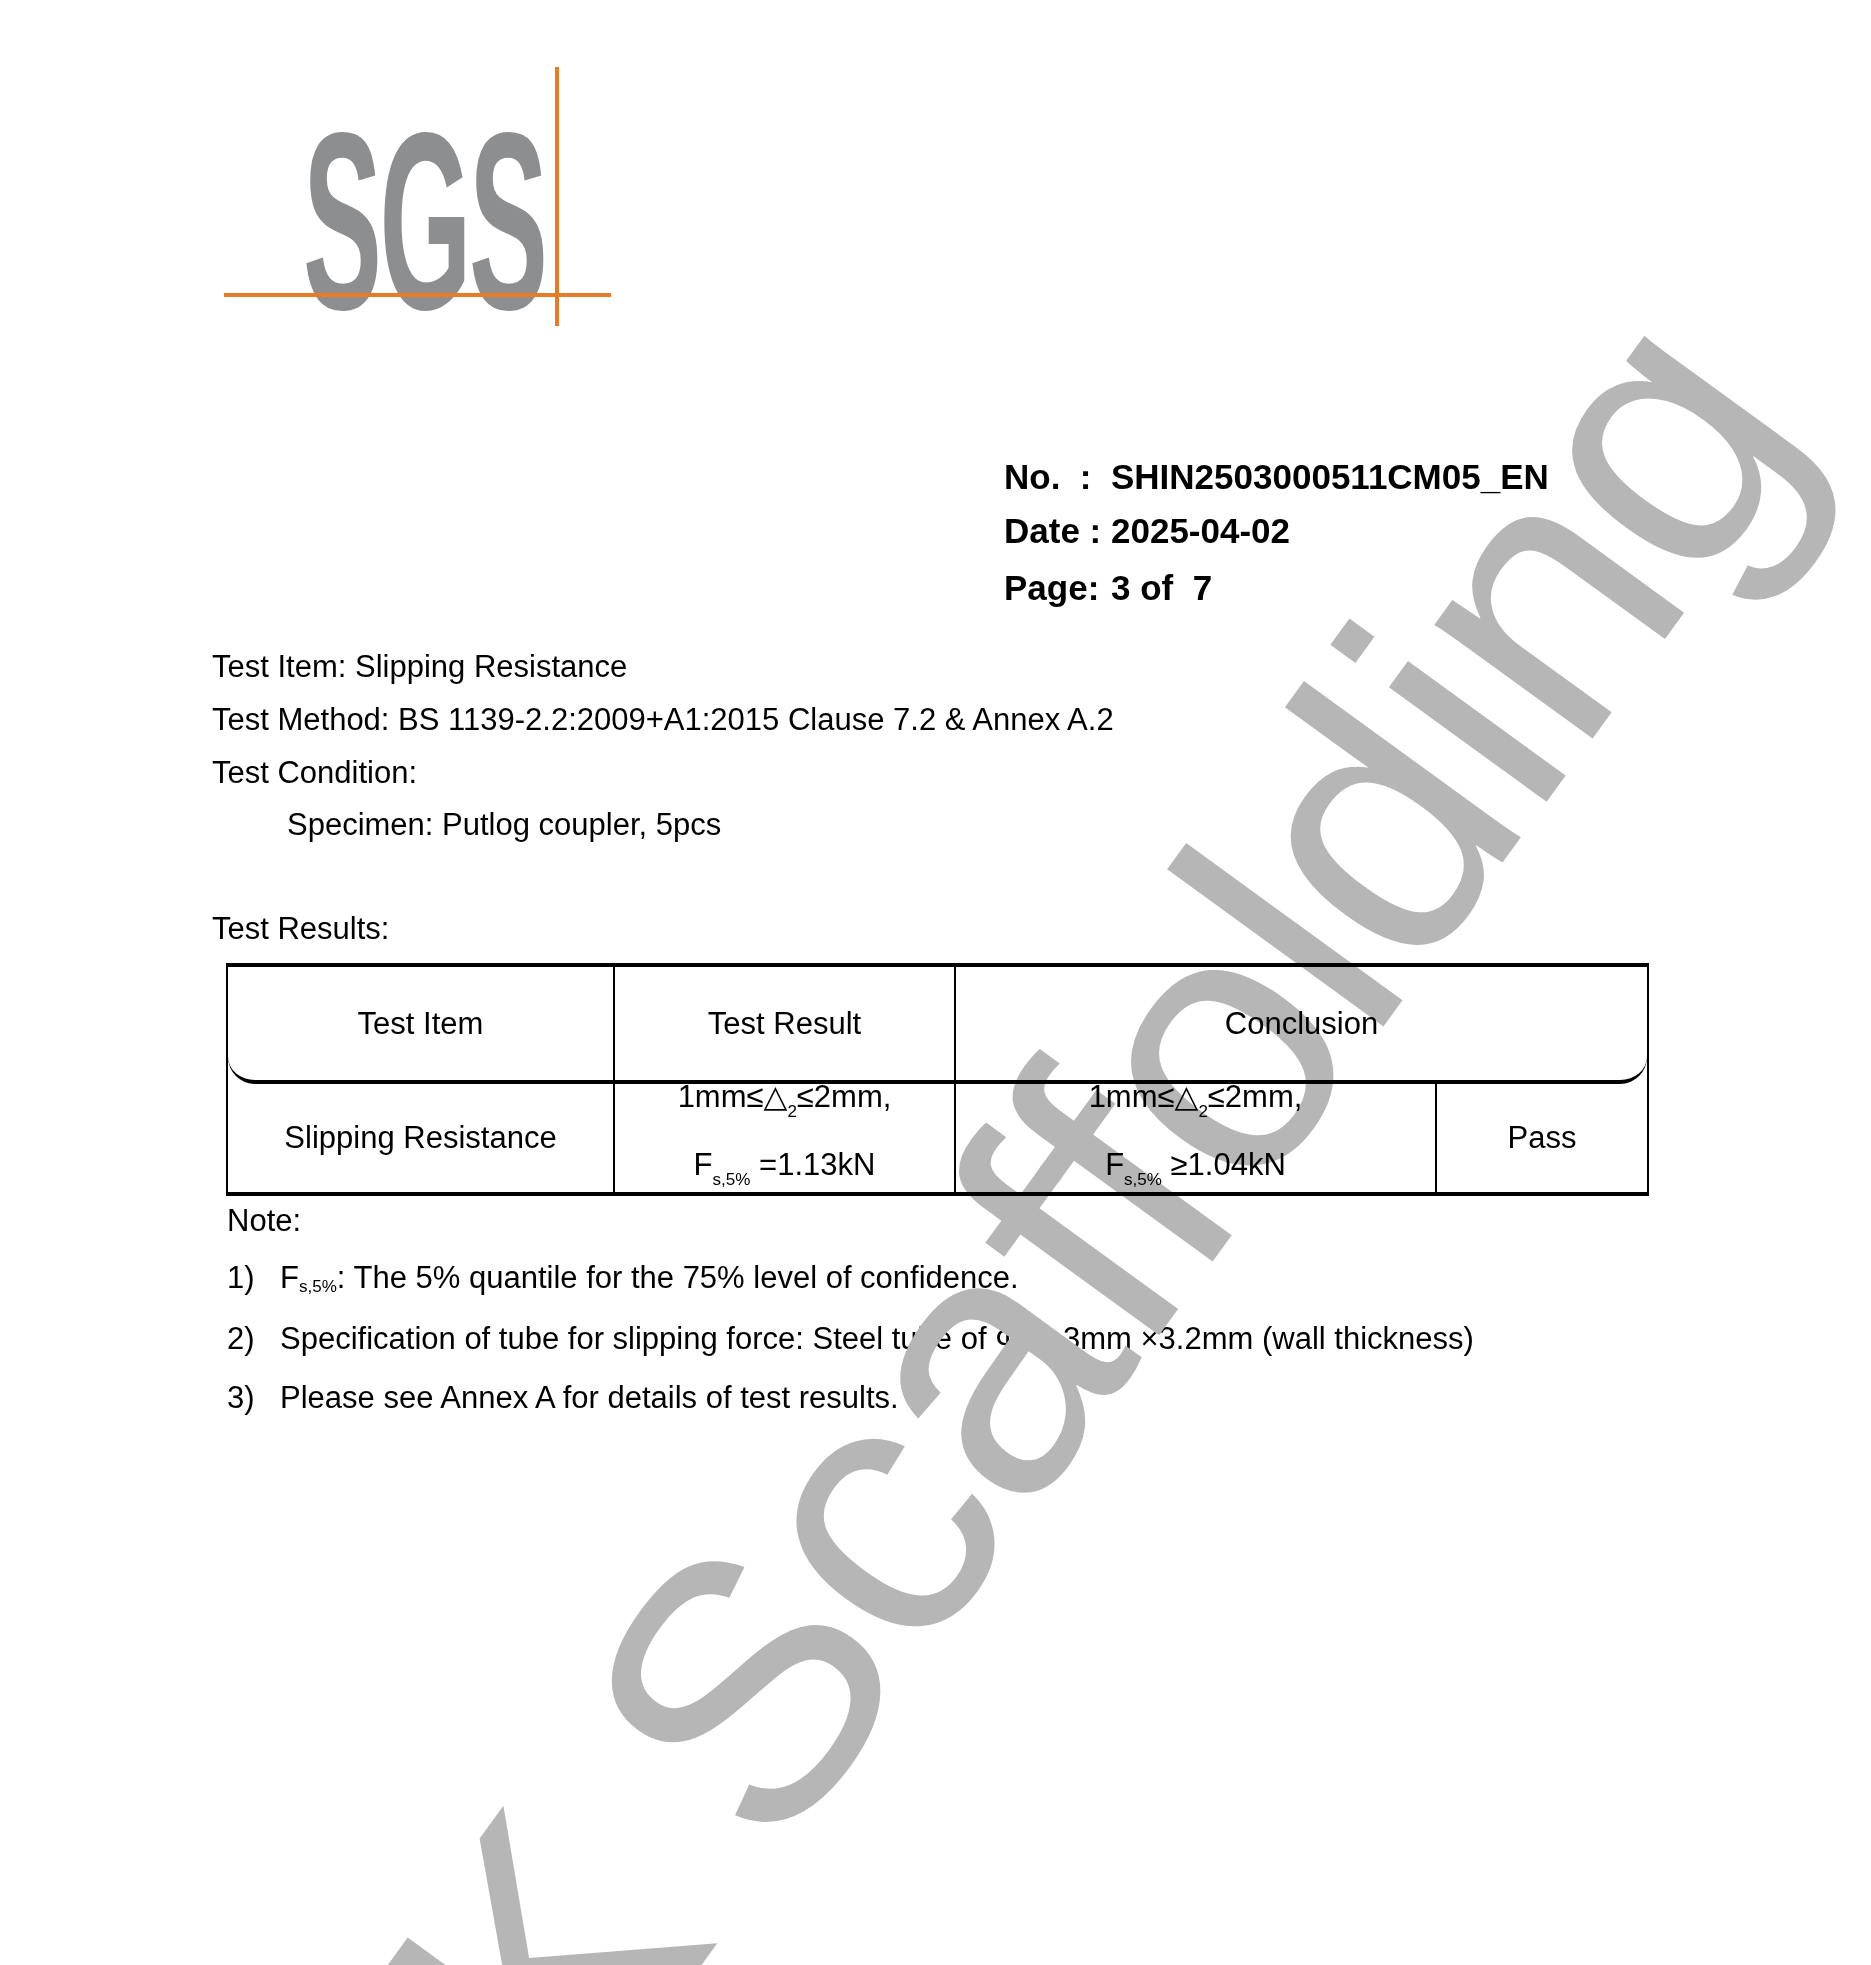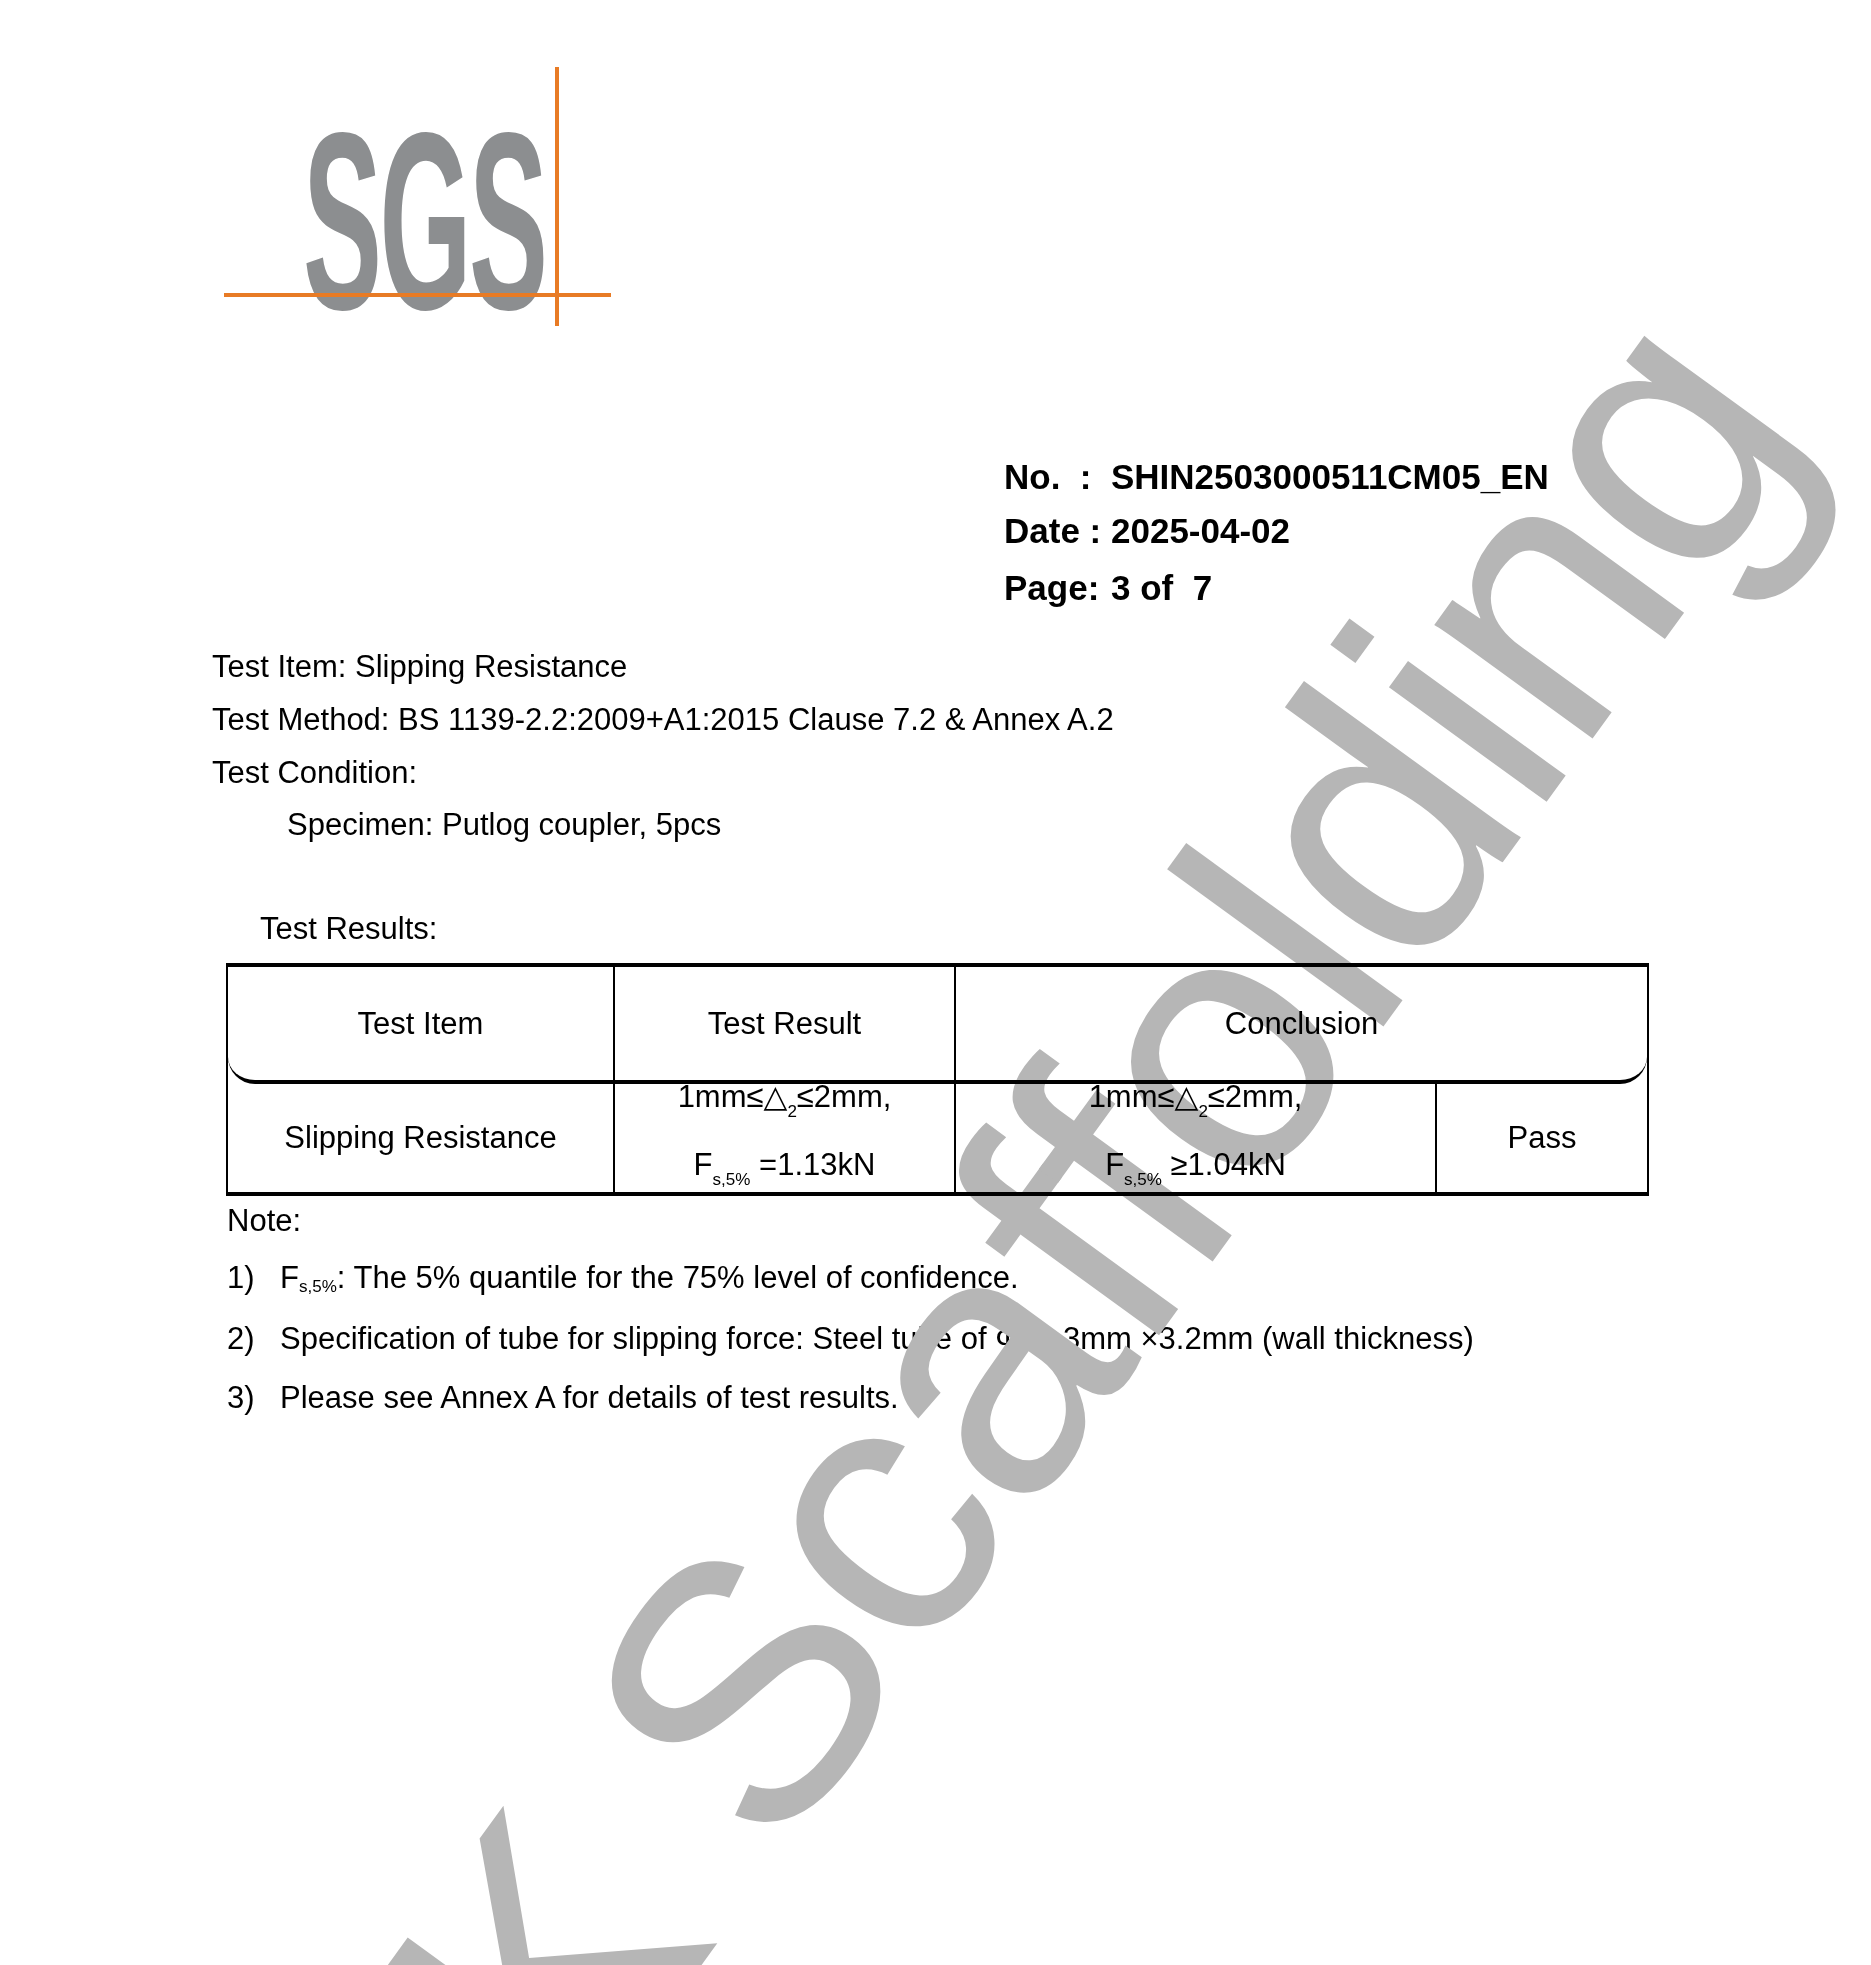--- a/index.html
+++ b/index.html
@@ -71,21 +71,21 @@
     <span class="lbl">Date :</span><span class="val">2025-04-02</span>
   </div>
   <div class="abs hfield" style="top:568px;">
     <span class="lbl">Page:</span><span class="val">3 of  7</span>
   </div>
 
   <div class="abs info" style="top:649px;">Test Item: Slipping Resistance</div>
   <div class="abs info" style="top:702px;">Test Method: BS 1139-2.2:2009+A1:2015 Clause 7.2 &amp; Annex A.2</div>
   <div class="abs info" style="top:755px;">Test Condition:</div>
   <div class="abs info" style="left:287px; top:807px;">Specimen: Putlog coupler, 5pcs</div>
-  <div class="abs info" style="top:911px;margin-left:48px;">Test Results:</div>
+  <div class="abs info" style="top:911px;">Test Results:</div>
 
   <div class="rtable">
     <div class="tr hd">
       <div class="td c1">Test Item</div>
       <div class="td c2">Test Result</div>
       <div class="td">Conclusion</div>
     </div>
     <div class="tr bd">
       <div class="td c1">Slipping Resistance</div>
       <div class="td c2">

